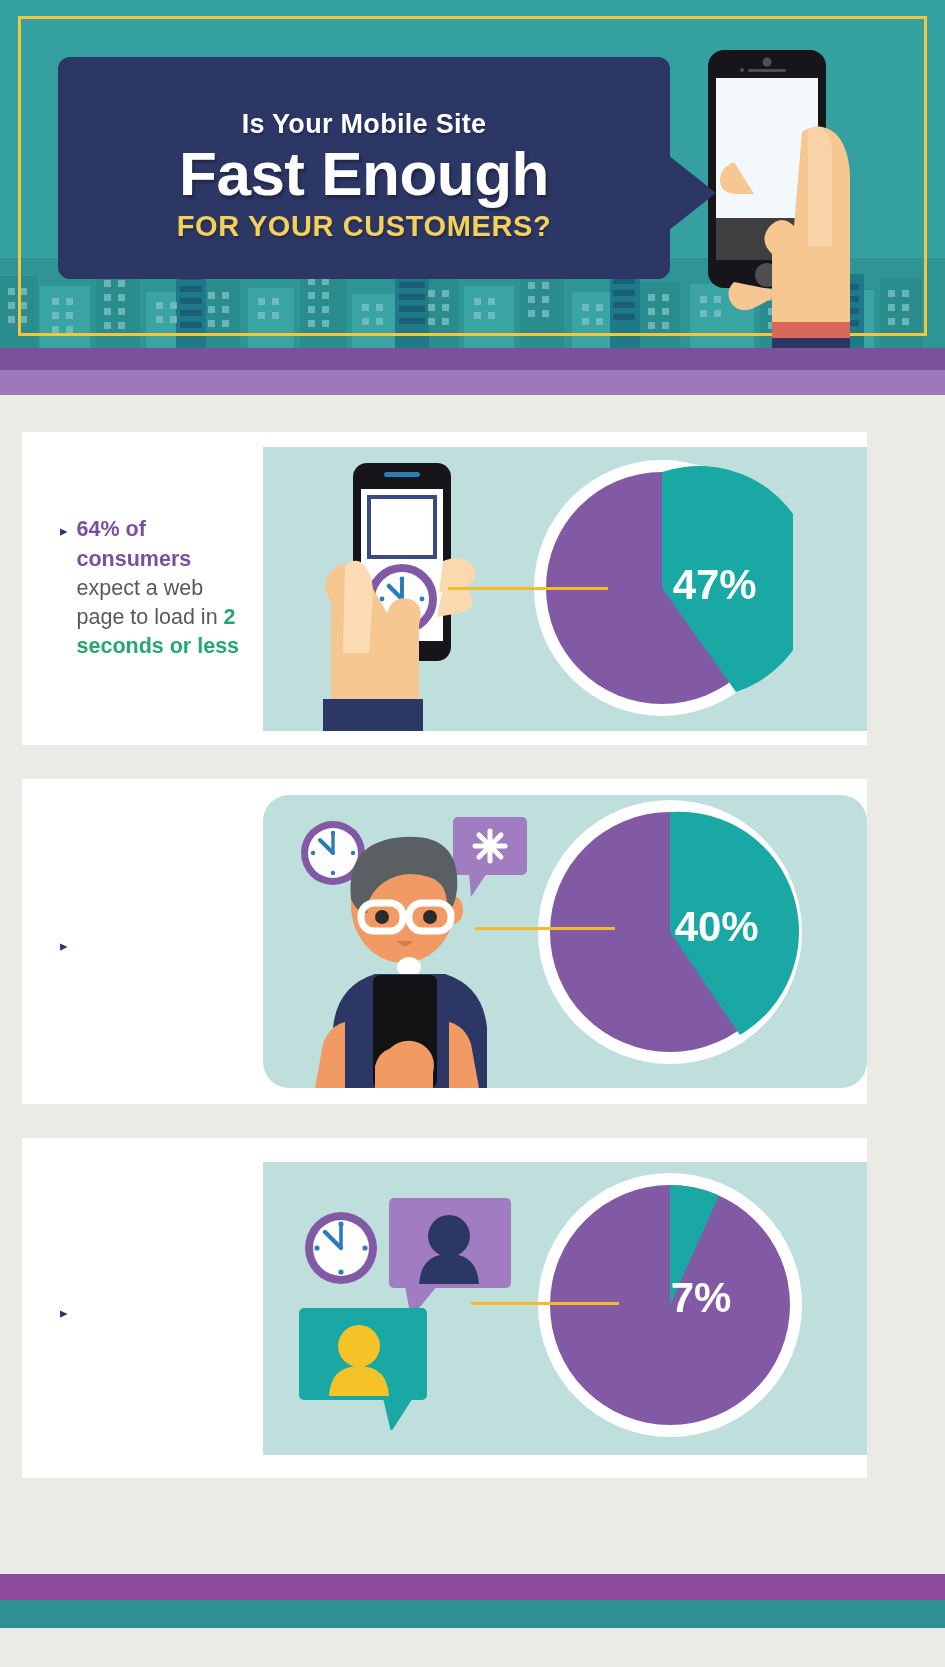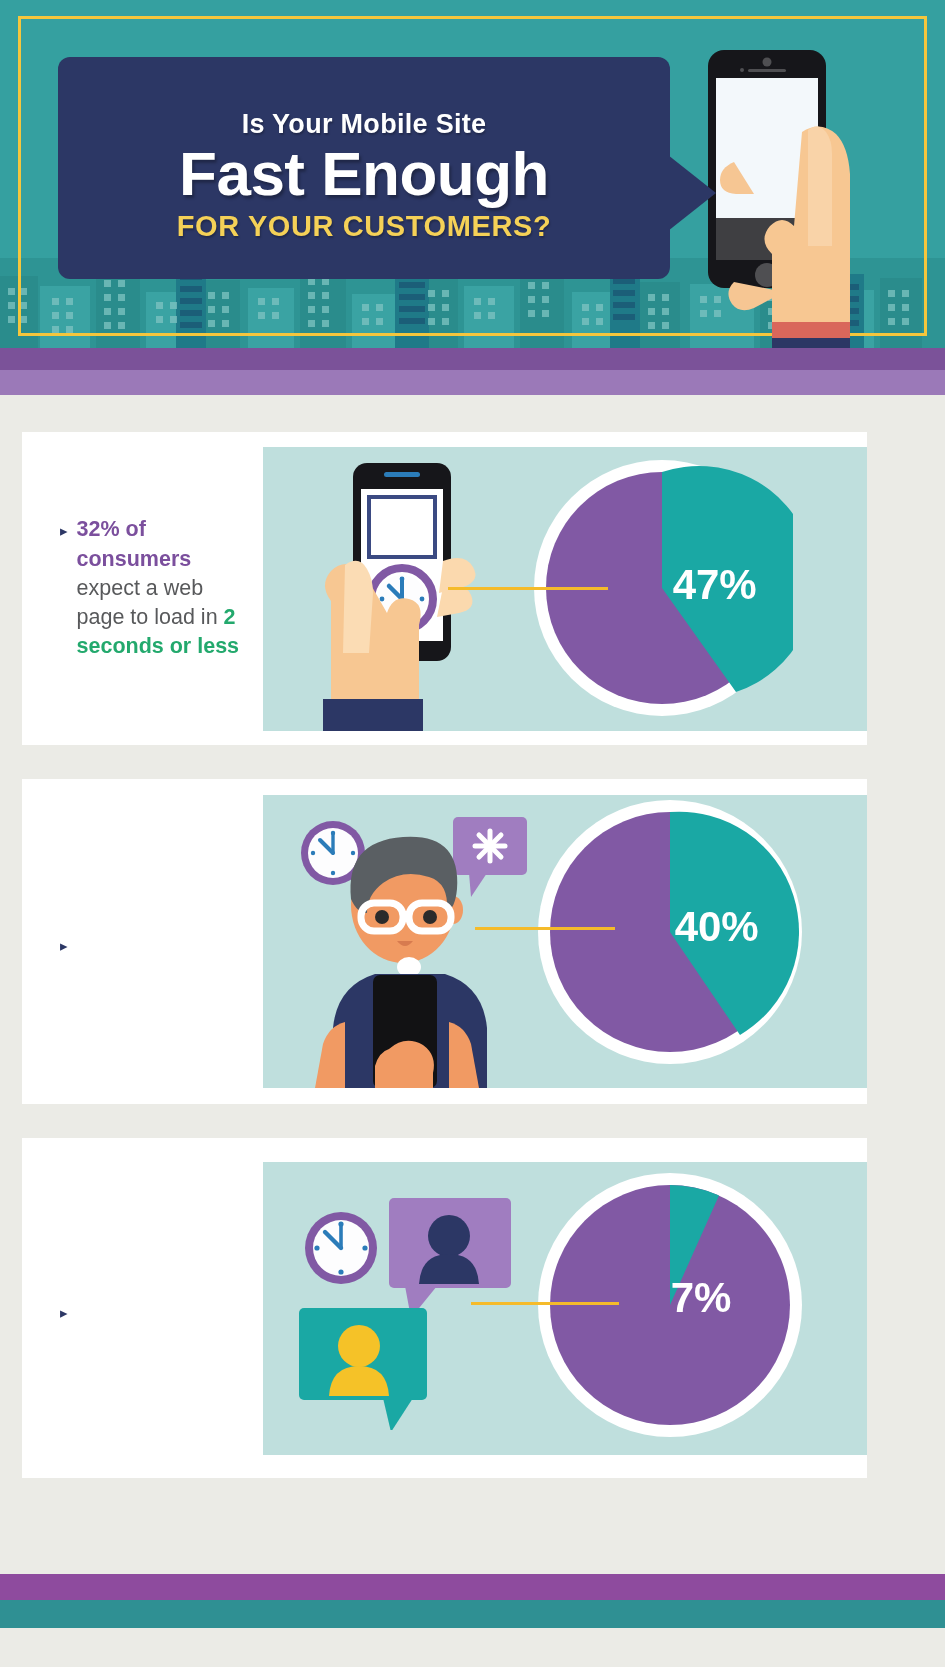--- a/index.html
+++ b/index.html
@@ -132,21 +132,21 @@
   .stat-purple { color: #7b4f9d; font-weight: bold; }
   .stat-green  { color: #23a96d; font-weight: bold; margin-top: 19px; }
 
   .card-visual {
     position: relative;
     width: 627px;
     background: #bfdfdd;
     overflow: hidden;
   }
   .card-1 .card-visual { height: 284px; }
-  .card-2 .card-visual { height: 293px; }
+  .card-2 .card-visual { height: 293px; border-radius: 26px; }
   .card-3 .card-visual { height: 293px; }
 
   .connector {
     position: absolute;
     height: 3px;
     background: #f5bb2a;
     z-index: 3;
   }
 
   .pie-wrap { position: absolute; z-index: 2; }
@@ -338,21 +338,21 @@
 
   <div class="yellow-frame"></div>
 </div>
 
 <div class="bar-purple-dark"></div>
 <div class="bar-purple-light"></div>
 
 <div class="card card-1">
   <div class="card-text">
     <span class="bullet-arrow">▸</span>
-    <span><span class="stat-purple">32% of consumers </span><span>expect a web page to load in </span><span class="stat-green">2 seconds or less</span></span>
+    <span><span class="stat-purple">64% of consumers </span><span>expect a web page to load in </span><span class="stat-green">2 seconds or less</span></span>
   </div>
 
   <div class="card-visual">
 
     <svg style="position:absolute;left:38px;top:6px;width:190px;height:278px" viewBox="0 0 190 278">
       <rect x="52" y="10" width="98" height="198" rx="14" fill="#16161a"></rect>
       <rect x="60" y="36" width="82" height="152" fill="#ffffff"></rect>
       <rect x="68" y="44" width="66" height="60" fill="#ffffff" stroke="#3b4a82" stroke-width="4"></rect>
       <circle cx="101" cy="146" r="31" fill="none" stroke="#8159a4" stroke-width="8"></circle>
       <circle cx="101" cy="146" r="24" fill="#fdfdfe"></circle>

